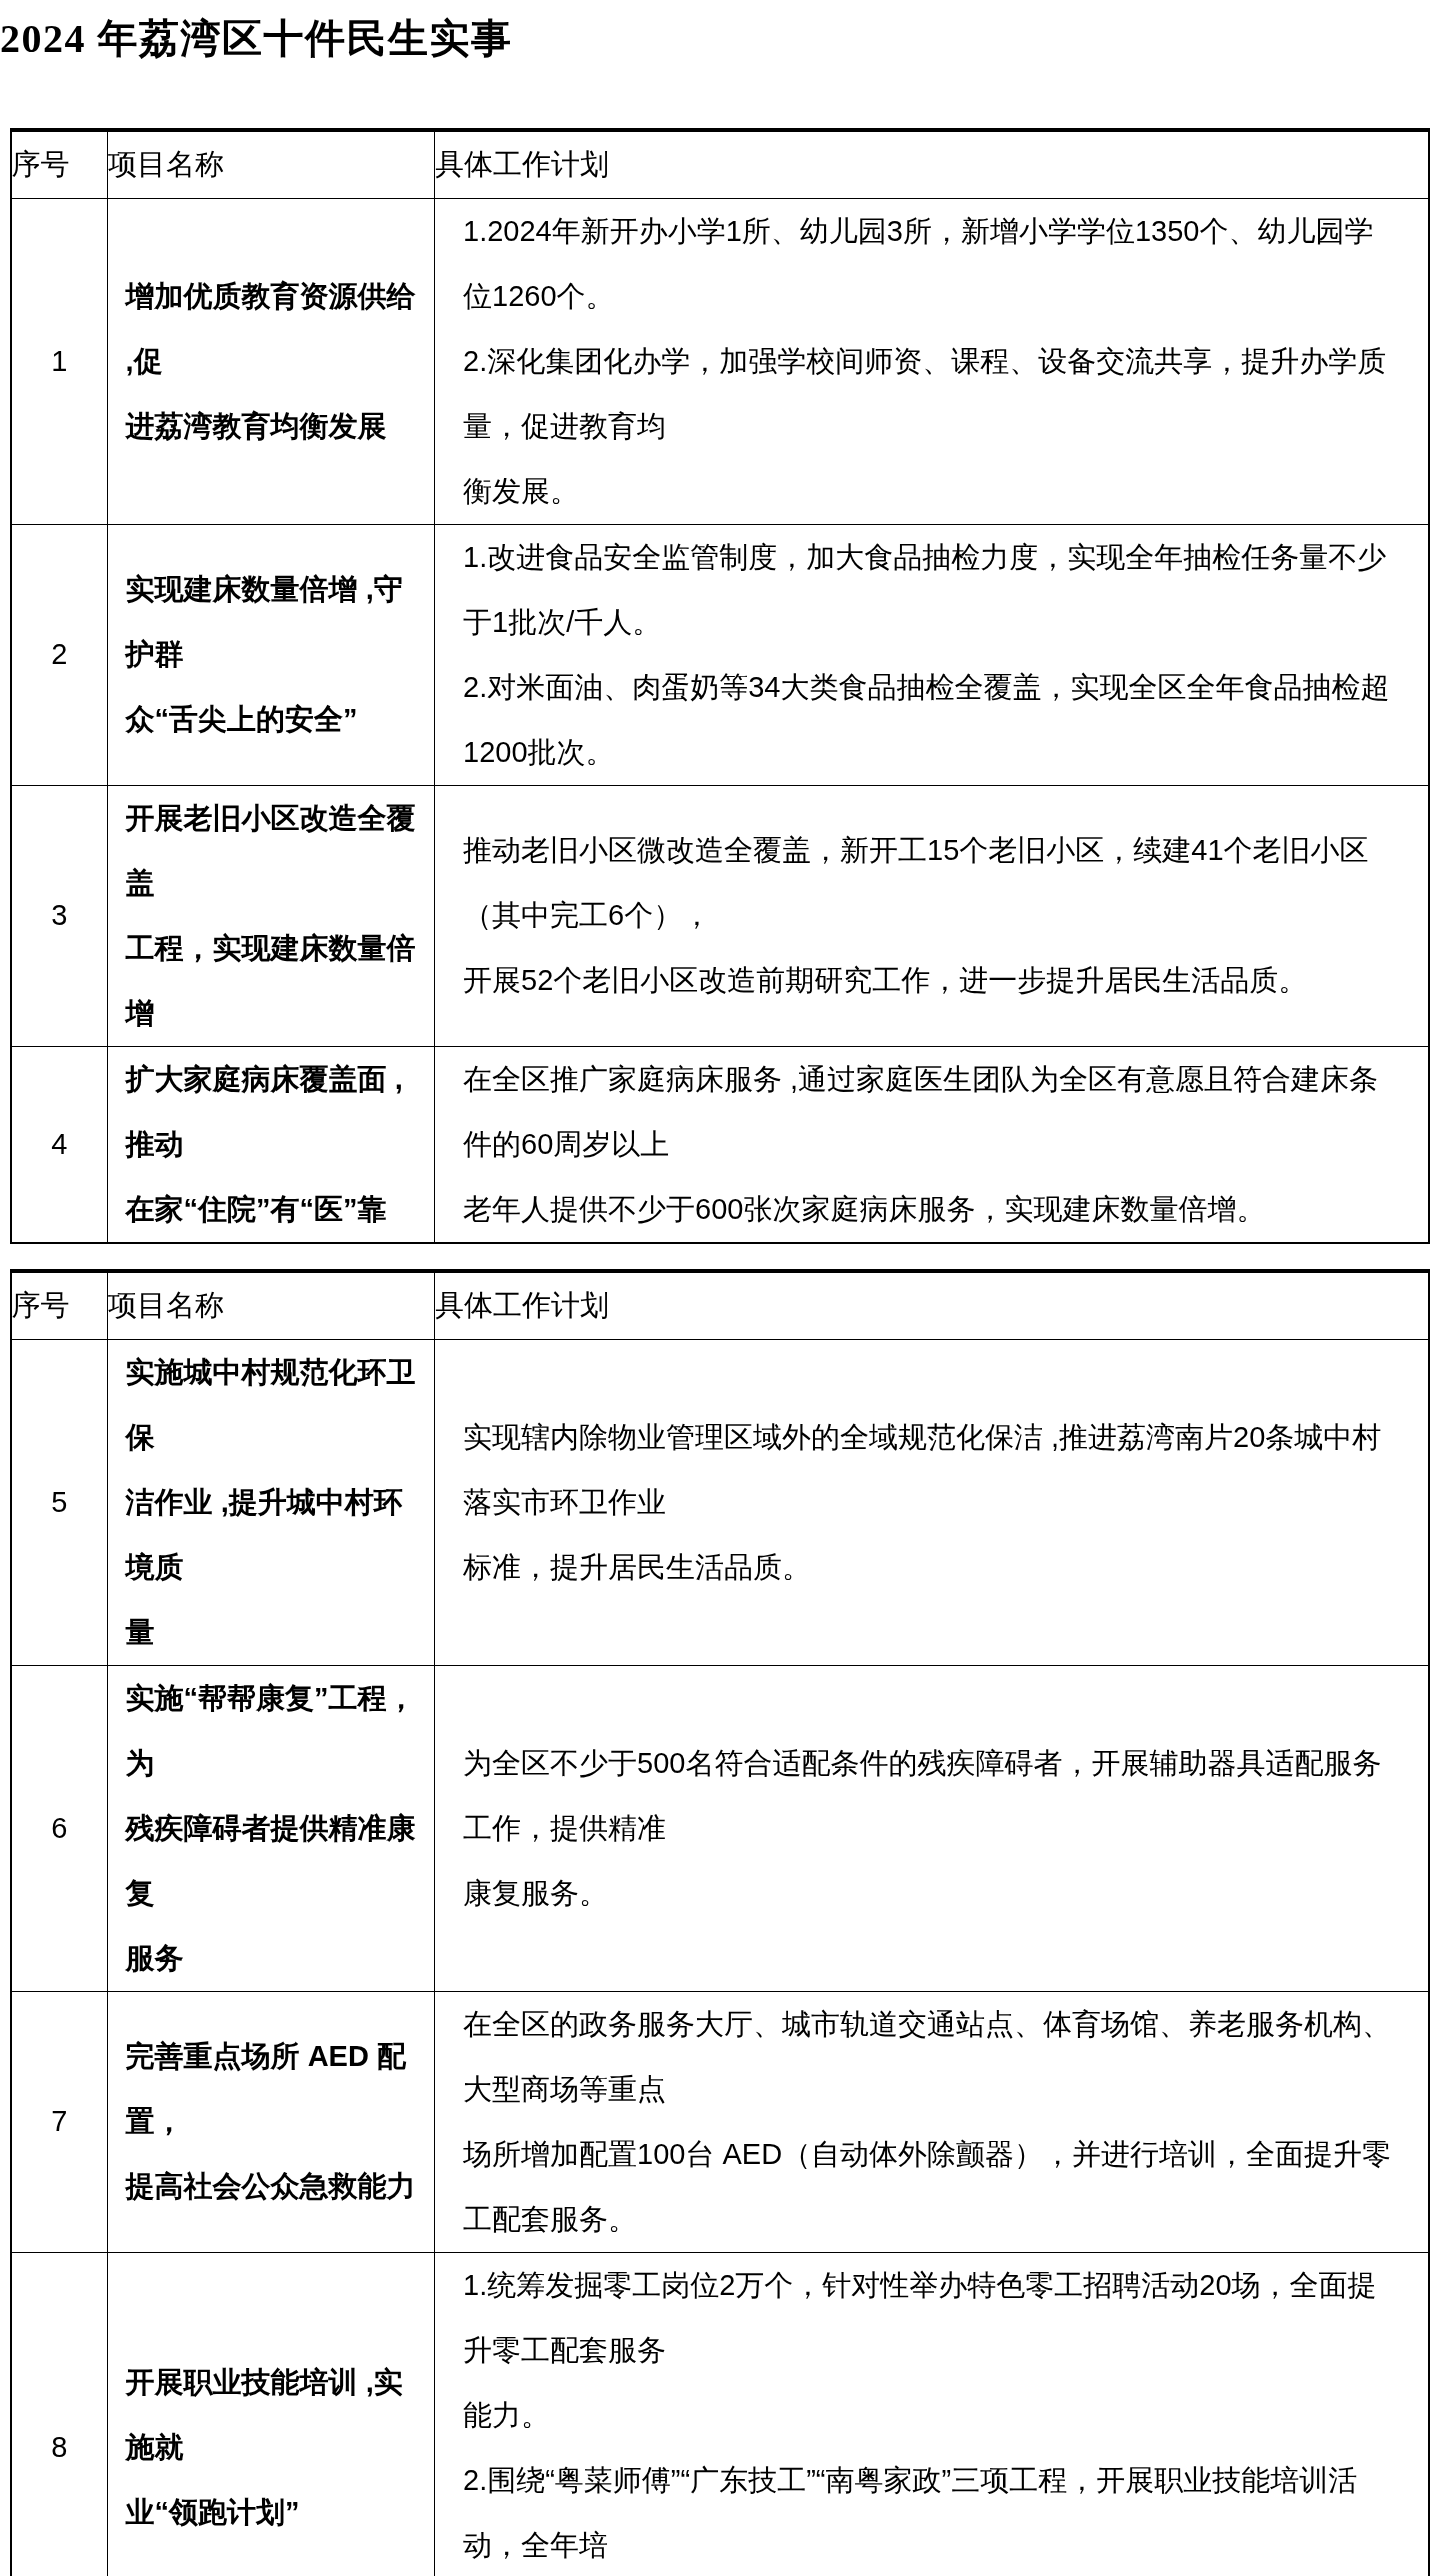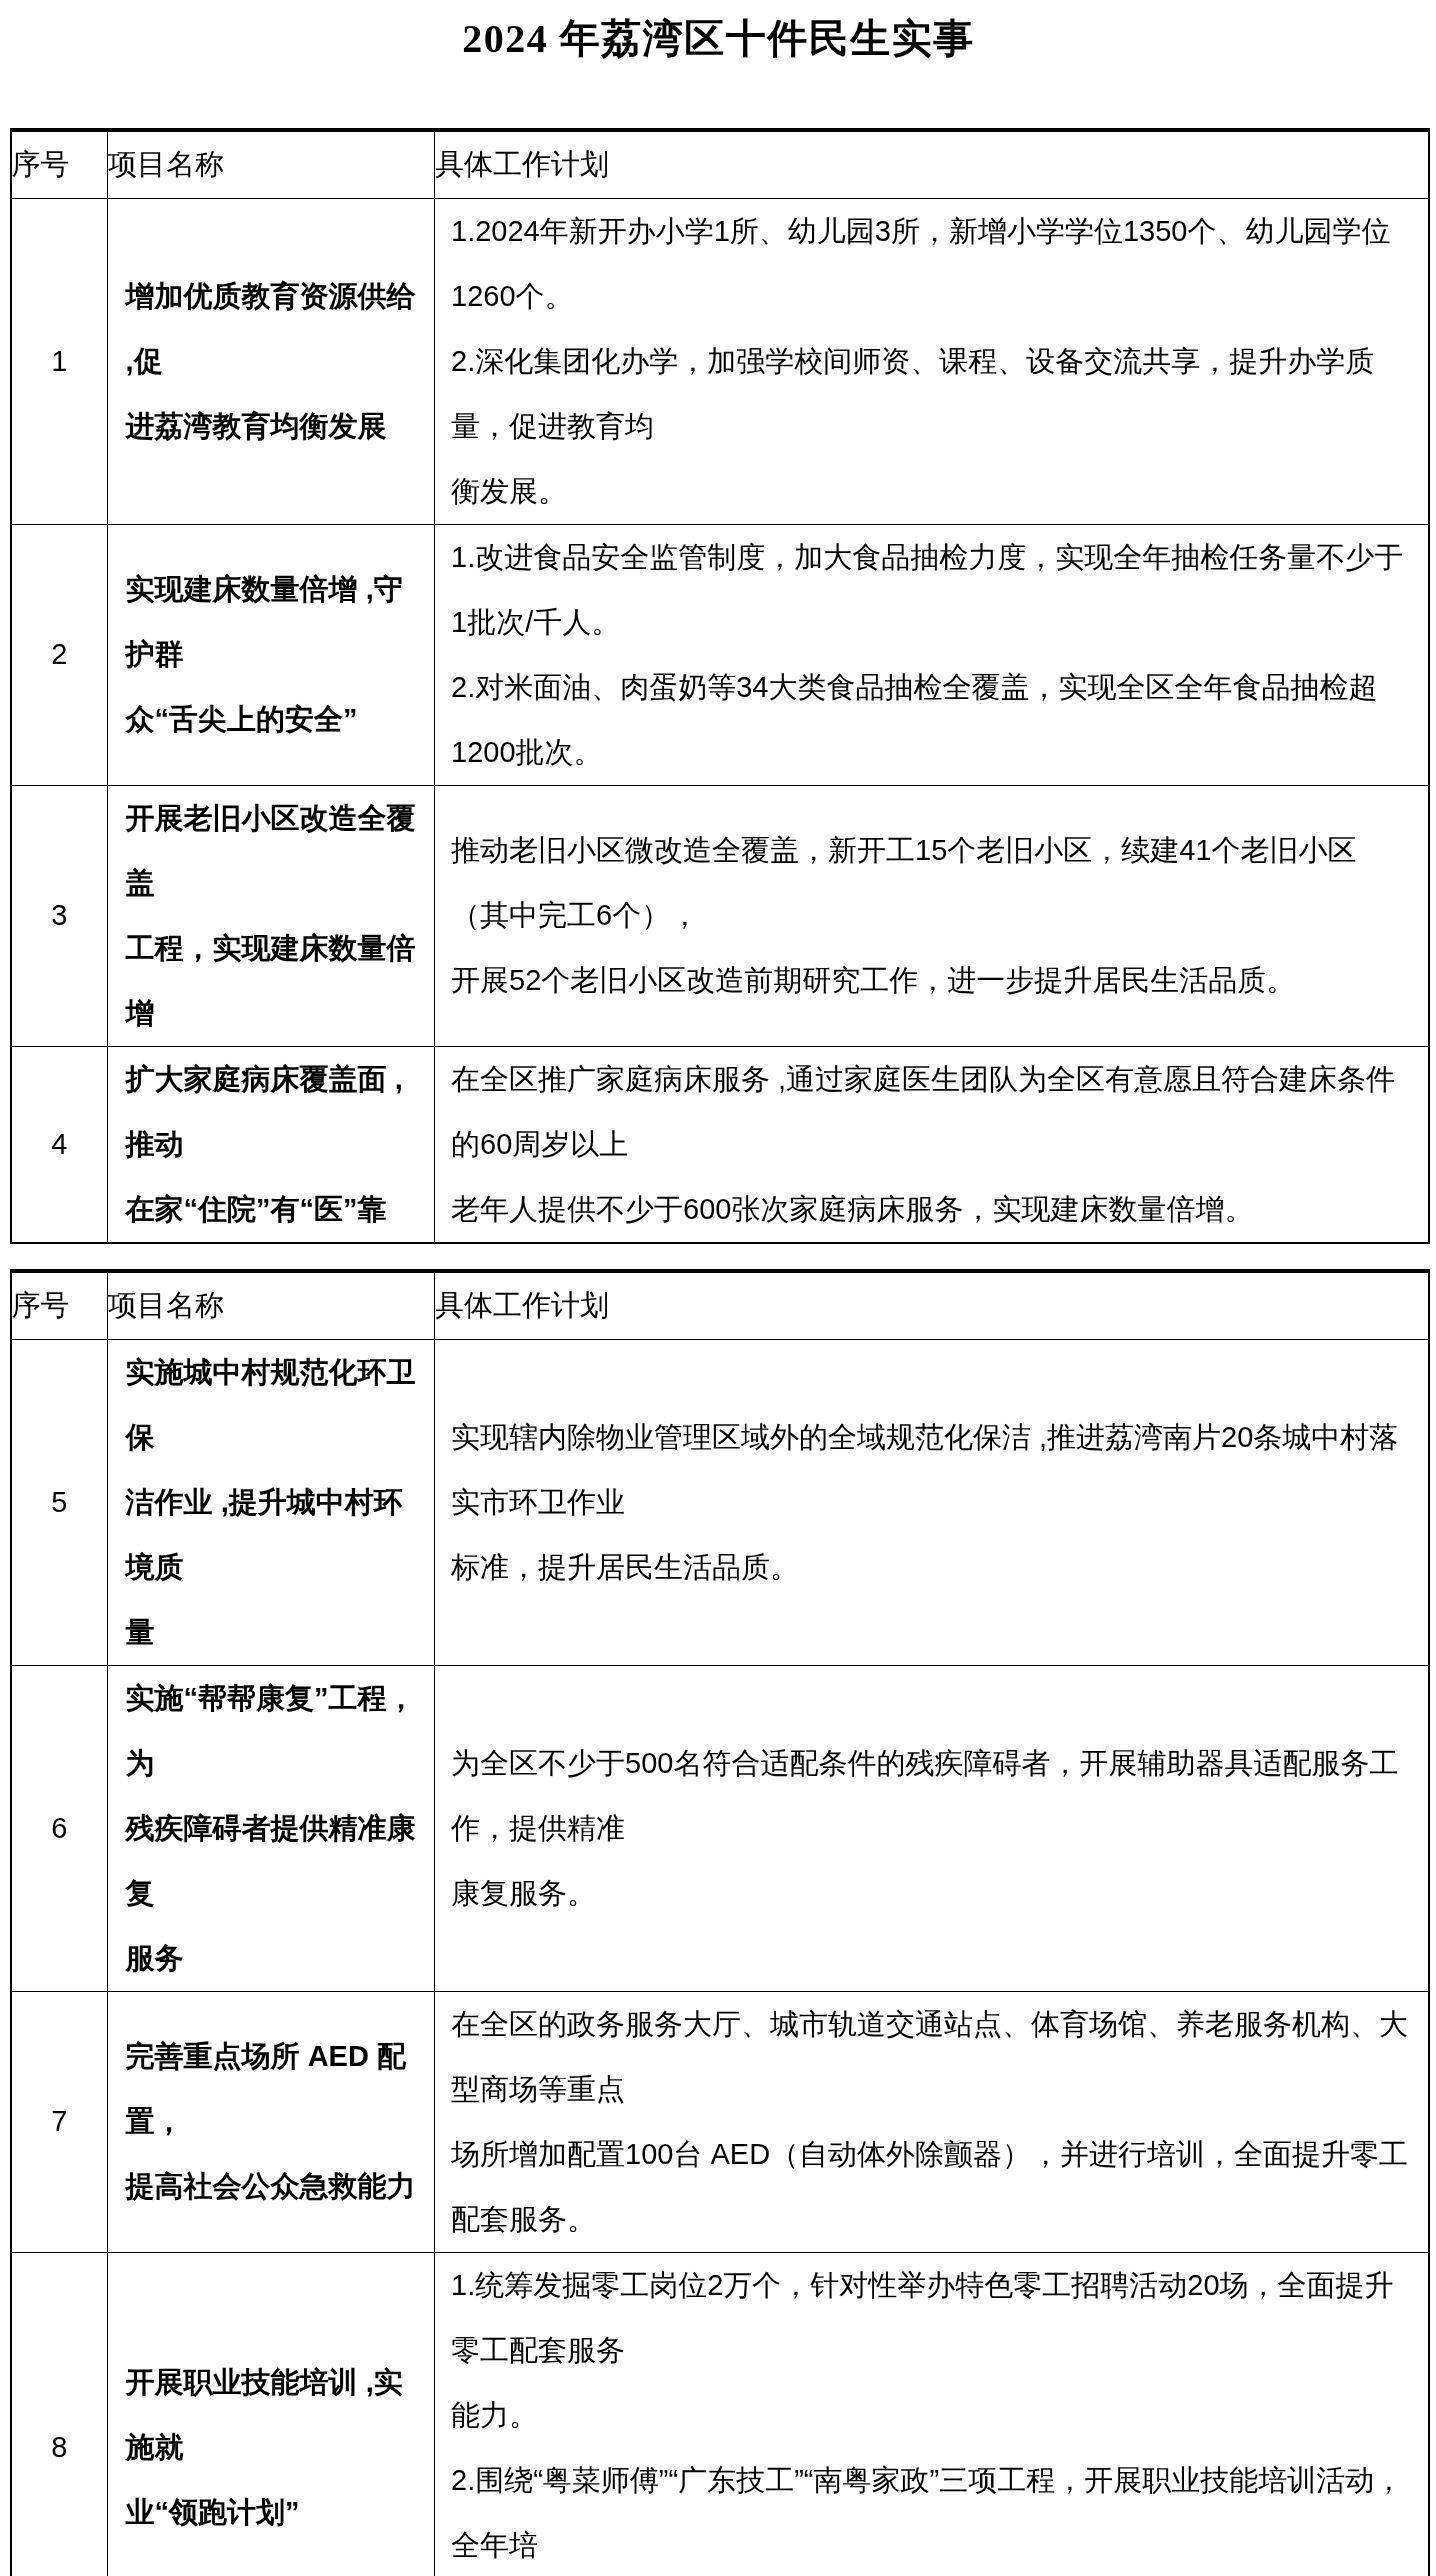--- a/index.html
+++ b/index.html
@@ -7,21 +7,20 @@
     padding: 0;
     background: #ffffff;
     color: #000000;
   }
   body {
     width: 1437px;
     font-family: "Liberation Sans", sans-serif;
   }
   .page-title {
     margin: 11.8px 0 0 0;
-    text-align: center;
     font-family: "Liberation Serif", serif;
     font-weight: 700;
     font-size: 40px;
     line-height: 54px;
     letter-spacing: 1.5px;
   }
   table.doc-table {
     table-layout: fixed;
     border-collapse: collapse;
     width: 1418px;
@@ -56,21 +55,21 @@
   }
   td.cell-name {
     white-space: pre-line;
     text-align: left;
     padding: 0 17.6px;
     font-weight: bold;
   }
   td.cell-plan {
     white-space: pre-line;
     text-align: left;
-    padding: 0 16px;
+    padding: 0 28px;
   }
 </style>
 </head>
 <body>
 
 <h1 class="page-title">2024 年荔湾区十件民生实事</h1>
 
 <table class="doc-table first">
   <colgroup>
       <col class="c-seq">

